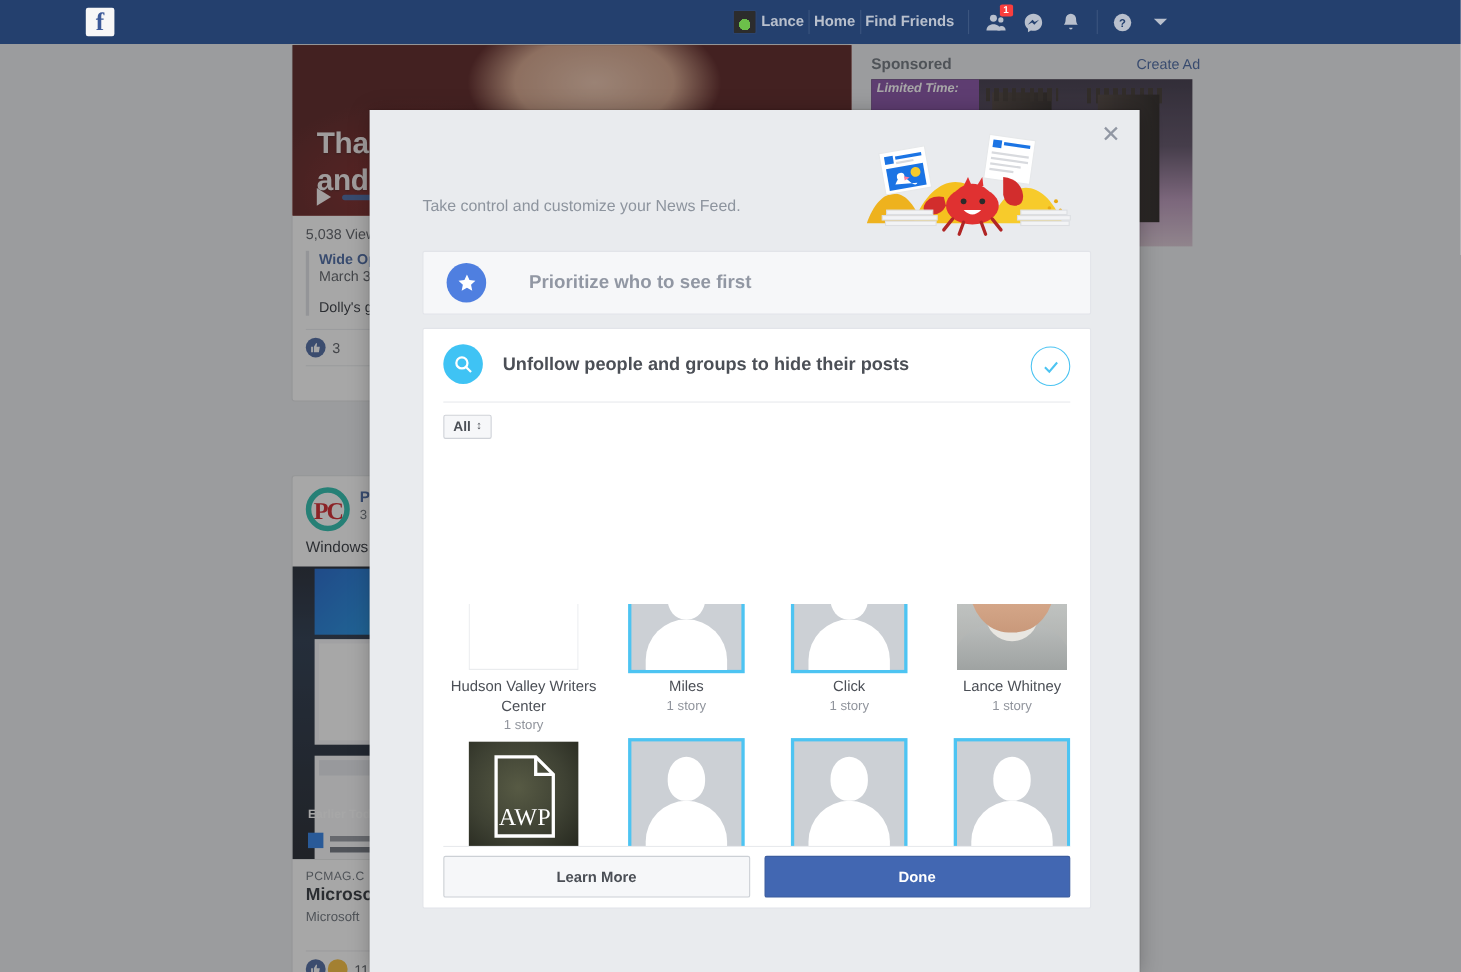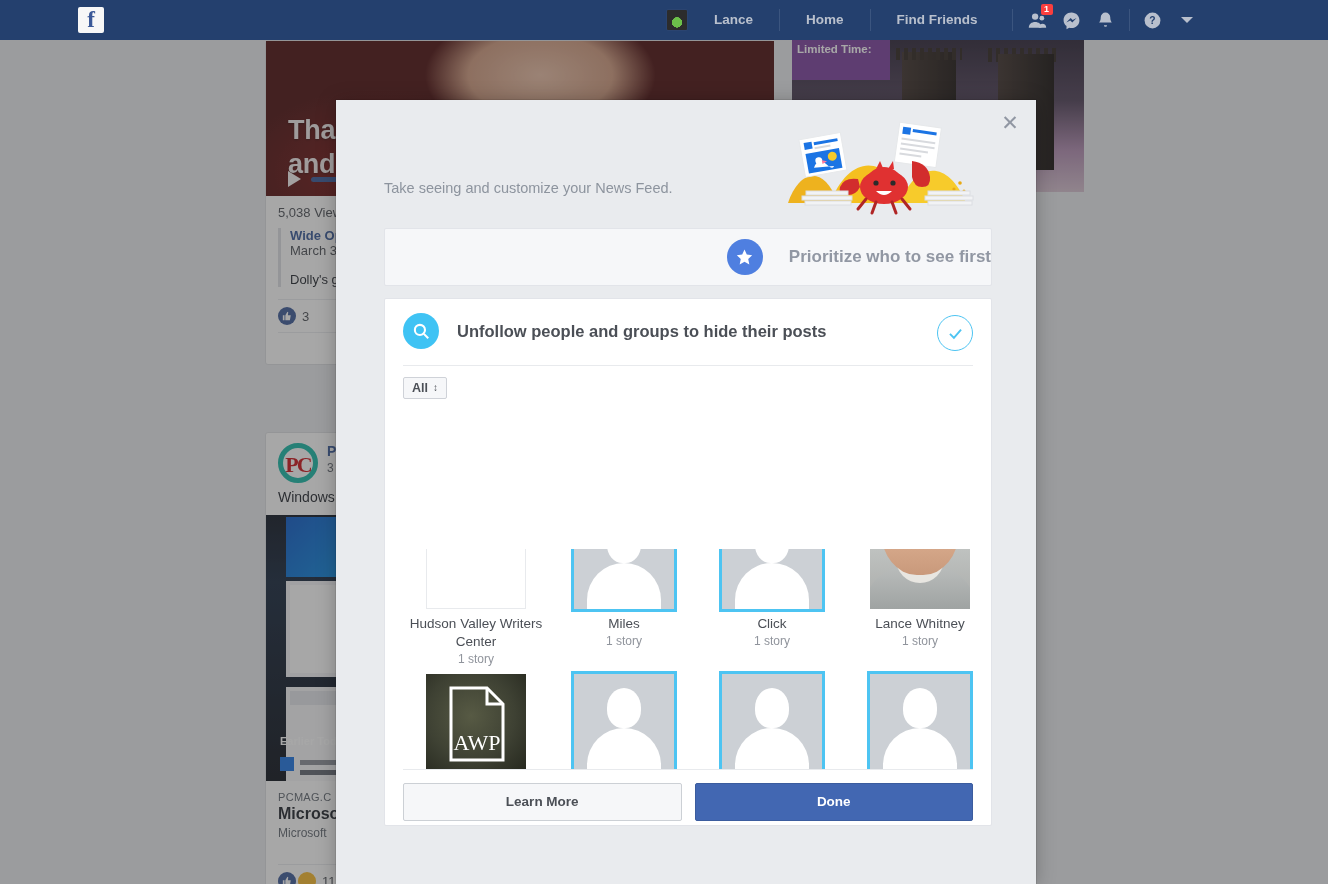--- a/index.html
+++ b/index.html
@@ -33,21 +33,21 @@
     position:absolute; right:0; top:0; width:34px; height:23px;
     display:flex; align-items:center; justify-content:center;
   }
   #search-icon svg{ width:15px; height:15px; }
   #nav-right{
     position:absolute; left:660px; top:0; height:40px;
     display:flex; align-items:center; gap:0px;
   }
   .nav-link{
     color:#b9c0cd; font-size:13.5px; font-weight:bold;
-    padding:0 26px; line-height:40px; white-space:nowrap;
+    padding:0 4px; line-height:40px; white-space:nowrap;
   }
   #avatar-me{
     width:22px;height:22px;border-radius:2px;margin-left:6px;
     background:radial-gradient(circle at 50% 62%, #6cc04a 0 32%, #2c2c2c 33% 100%);
     border:1px solid #2b4470; overflow:hidden;
   }
   .nav-sep{ width:1px; height:22px; background:#3b557f; }
   .nav-icon{ width:34px; height:40px; display:flex; align-items:center; justify-content:center; position:relative; }
   .nav-icon svg{ width:19px; height:19px; fill:#b9c0cd; }
   #friend-badge{
@@ -114,21 +114,21 @@
   #side-col{ position:absolute; left:786px; top:0; width:305px; }
   #spons-head{ display:flex; justify-content:space-between; align-items:baseline; padding:10px 0 6px 6px; }
   #spons-title{ color:#606770; font-size:14px; font-weight:bold; }
   #spons-create{ color:#365899; font-size:13px; }
   #ad-img{
     width:292px; height:152px; margin-left:6px; position:relative; overflow:hidden;
     background:linear-gradient(180deg,#2b2336 0%,#4e3f57 40%,#b08ab0 72%,#d6c0cf 100%);
   }
   #ad-ribbon{
     position:absolute; left:0; top:0; width:98px; height:40px; background:#7b3f9d;
-    color:#fff; font-size:11.5px; font-weight:bold; 
+    color:#fff; font-size:11.5px; font-weight:bold; font-style:italic;
     padding:3px 5px; line-height:12px;
   }
   #ad-text{ margin:8px 6px 0 6px; font-size:13px; color:#1d2129; line-height:18px;}
   #side-card2{ margin:14px 6px 0 6px; }
   #plusbox{ width:48px;height:48px;border:1px solid #ccd0d5; display:flex;align-items:center;justify-content:center;
             color:#4b4f56;font-size:22px;background:#fff;}
   #tri-small{ margin:12px 0 0 6px; width:0;height:0;border-top:7px solid transparent;border-bottom:7px solid transparent;border-left:11px solid transparent; position:relative;}
   #tri-small:after{content:"";position:absolute;left:-11px;top:-7px;width:0;height:0;
      border-top:7px solid transparent;border-bottom:7px solid transparent;border-left:11px solid #8d949e;}
 
@@ -151,21 +151,21 @@
   }
   #dlg-title{ position:absolute; left:48px; top:36px; font-size:30px; color:#4b4f56; font-weight:bold; letter-spacing:-.2px;}
   #dlg-sub{ position:absolute; left:48px; top:80px; font-size:14.5px; color:#8d949e; }
 
   #hero{ position:absolute; right:48px; top:15px; width:200px; height:100px; }
 
   
   #prio{
     position:absolute; left:48px; top:128px; width:608px; height:58px;
     background:#f6f7f9; border:1px solid #e2e4e9; border-radius:2px;
-    display:flex; align-items:center; padding-left:21px; gap:26px;justify-content:flex-end;
+    display:flex; align-items:center; padding-left:21px; gap:39px;
   }
   .circ-icon{ width:36px;height:36px;border-radius:50%;display:flex;align-items:center;justify-content:center;flex:none;}
   #star-circ{ background:#4f7fe0; }
   #star-circ svg{ width:19px;height:19px;fill:#fff; }
   #prio-label{ font-size:17px; font-weight:bold; color:#9197a3; }
 
   
   #unf{
     position:absolute; left:48px; top:198px; width:608px; height:528px;
     background:#fff; border:1px solid #e2e4e9; border-radius:2px;
@@ -247,21 +247,21 @@
   }
   .face-collar{
     position:absolute; left:50%; transform:translateX(-50%); bottom:26px;
     width:48px; height:30px; background:#e8e6e1; border-radius:0 0 24px 24px;
   }
 
   
   #footer{
     position:absolute; left:18px; right:18px; bottom:0; height:56px;
     border-top:1px solid #e8eaed;
-    display:flex; align-items:center; gap:13px; padding-top:8px;
+    display:flex; gap:13px; padding-top:8px;
   }
   #learn-btn{
     width:280px; height:38px; background:#f6f7f9; border:1px solid #ccd0d5; border-radius:2px;
     color:#4b4f56; font-size:13.5px; font-weight:bold; cursor:pointer;
   }
   #done-btn{
     width:280px; height:38px; background:#4267b2; border:1px solid #3b5c9e; border-radius:2px;
     color:#fff; font-size:13.5px; font-weight:bold; cursor:pointer;
   }
 </style>
@@ -342,20 +342,24 @@
           </svg>
       </span>
       <span style="width:18px;height:18px;border-radius:50%;background:#f7b928;display:inline-block;
                    margin-left:-4px;"></span>
       <span>11</span>
     </div>
 
   </div>
 
   <div id="side-col">
+    <div id="spons-head">
+      <div id="spons-title">Sponsored</div>
+      <div id="spons-create">Create Ad</div>
+    </div>
     <div class="card" style="border:none;background:transparent;">
       <div id="ad-img">
         <div id="ad-ribbon">Limited Time:</div>
         <div style="position:absolute;left:110px;top:12px;width:54px;height:110px;
            background:linear-gradient(90deg,#3c2f2a,#1c1512);"></div>
         <div style="position:absolute;left:104px;top:8px;width:66px;height:12px;
            background:repeating-linear-gradient(90deg,#2a211c 0 4px,transparent 4px 8px);"></div>
         <div style="position:absolute;left:196px;top:8px;width:72px;height:14px;
            background:repeating-linear-gradient(90deg,#2a211c 0 4px,transparent 4px 8px);"></div>
         <div style="position:absolute;left:206px;top:14px;width:56px;height:116px;
@@ -426,21 +430,21 @@
     <span class="nav-icon">
       <span id="caret-down"></span>
     </span>
   </div>
 </div>
 
 <div id="dialog">
 
   <div id="close-icon">✕</div>
 
-  <div id="dlg-sub">Take seeing and customize your News Feed.</div>
+  <div id="dlg-sub">Take control and customize your News Feed.</div>
 
   <svg id="hero" viewBox="0 0 200 100">
     <path d="M0 88 C10 58 34 46 50 88 Z" fill="#eeb21e"></path>
     <path d="M42 88 C60 42 96 34 120 88 Z" fill="#f5c01f"></path>
     <path d="M112 88 C128 46 160 44 178 88 Z" fill="#f7cb2b"></path>
     <circle cx="172" cy="68" r="1.8" fill="#e9a912"></circle>
       <circle cx="166" cy="74" r="1.6" fill="#e9a912"></circle>
     <circle cx="176" cy="76" r="1.5" fill="#e9a912"></circle>
     <g transform="rotate(-10 40 40)">
       <rect x="14" y="20" width="42" height="38" fill="#fff" stroke="#e6e8ea"></rect>

